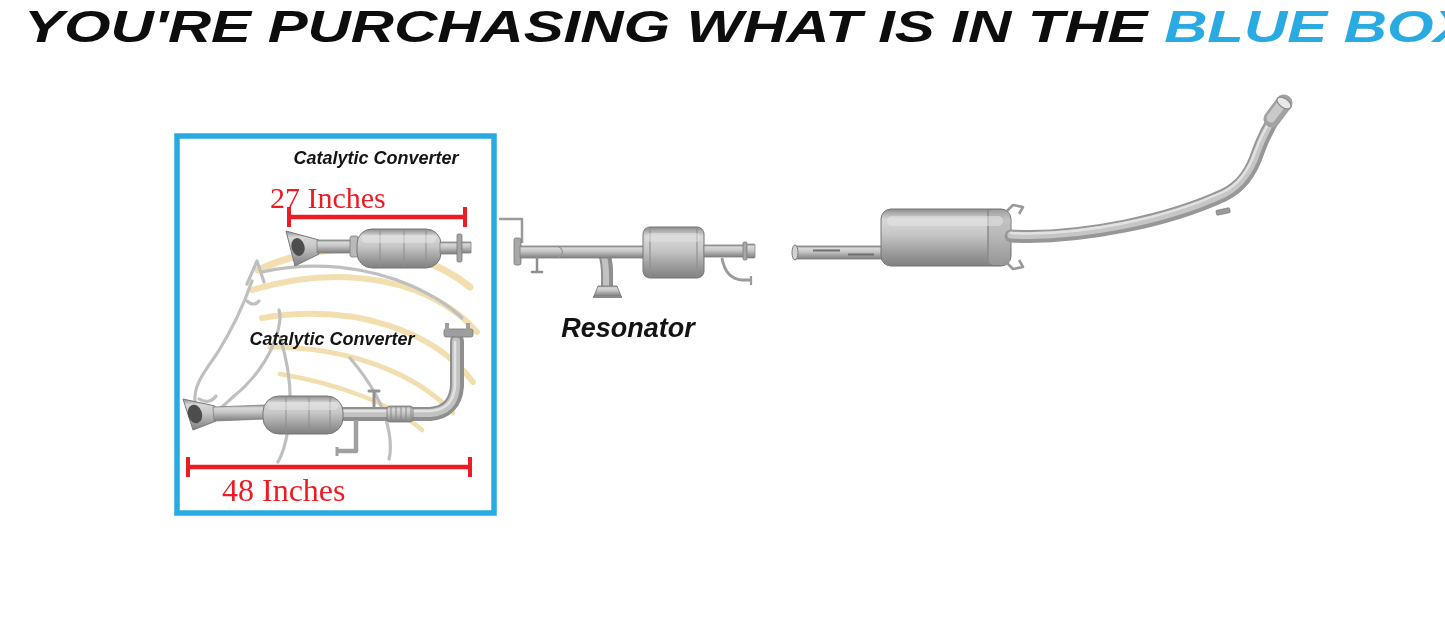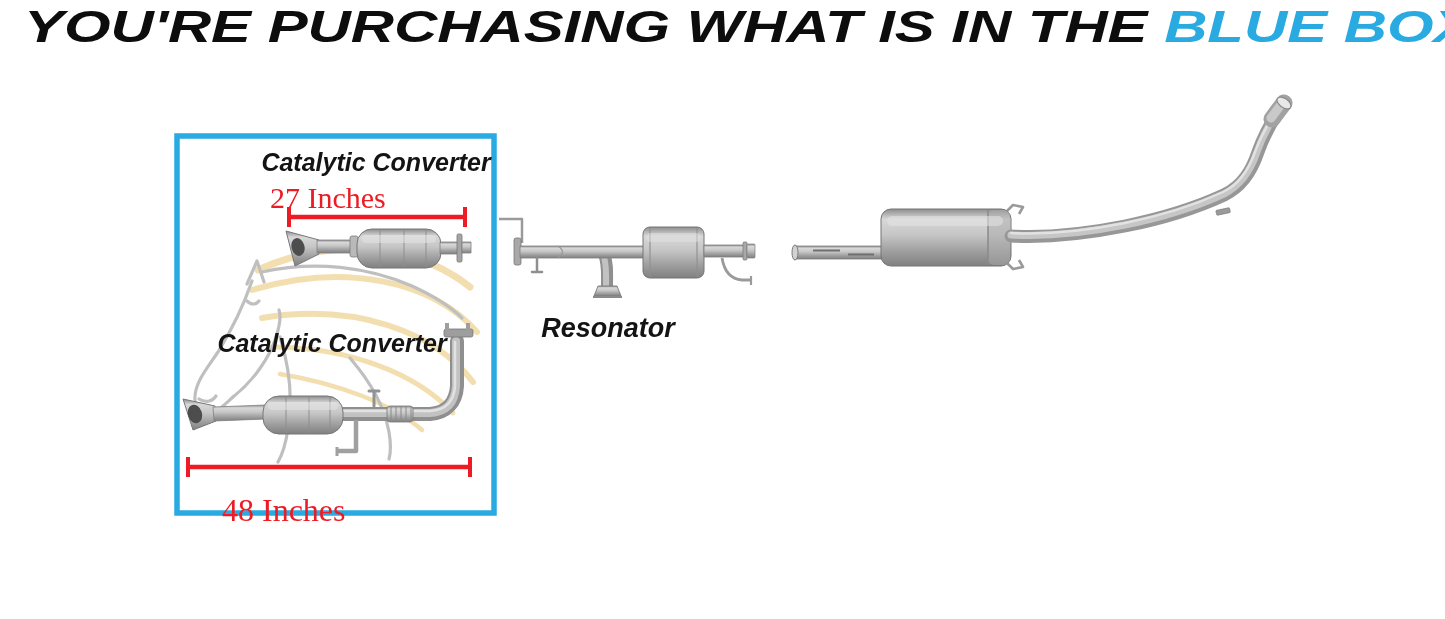--- a/index.html
+++ b/index.html
@@ -13,28 +13,28 @@
     display:inline-block; transform:scaleX(1.36); transform-origin:0 50%;
     font-style:italic; font-weight:bold; font-size:44px; line-height:52px;
     color:#0d0d0d;
   }
   .header-inner .blue { color:#29ABE2; }
   svg.diagram { position:absolute; left:0; top:0; }
   .lbl {
     position:absolute; text-align:center; font-weight:bold; font-style:italic;
     color:#141414; line-height:1.1; white-space:nowrap;
   }
-  .fs25 { font-size:25px; }
+  .fs25 { font-size:18px; }
   .fs27 { font-size:27px; }
   .dim-text {
     position:absolute; text-align:left; white-space:nowrap;
     font-family:"Liberation Serif", serif; color:#ED1C24; line-height:1.05;
   }
   .fs30 { font-size:30px; }
-  .fs32 { font-size:32px;margin-top:20px; }
+  .fs32 { font-size:32px; }
 </style>
 </head>
 <body>
 
 <div class="stage">
 
   <div class="header">
     <span class="header-inner"><span>YOU'RE PURCHASING WHAT IS IN THE </span><span class="blue">BLUE BOX</span></span>
   </div>
 
@@ -156,15 +156,15 @@
       <path d="M188,457 V477 M470,457 V477" stroke-width="4"></path>
     </g>
 
     <rect x="177" y="136" width="317" height="377" fill="none" stroke="#29ABE2" stroke-width="5.5"></rect>
   </svg>
 
   <div class="lbl fs25" style="left:236px; top:149px; width:280px;">Catalytic Converter</div>
   <div class="dim-text fs30" style="left:270px; top:182px; width:220px;">27 Inches</div>
   <div class="lbl fs25" style="left:192px; top:330px; width:280px;">Catalytic Converter</div>
   <div class="dim-text fs32" style="left:222px; top:474px; width:220px;">48 Inches</div>
-  <div class="lbl fs27" style="left:488px; top:314px; width:240px;">Resonator</div>
+  <div class="lbl fs27" style="left:508px; top:314px; width:240px;">Resonator</div>
 
 </div>
 
 </body></html>

